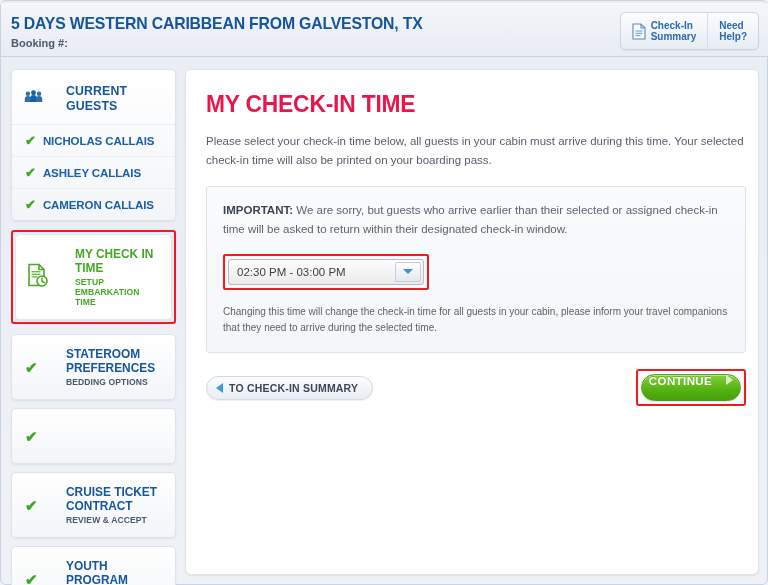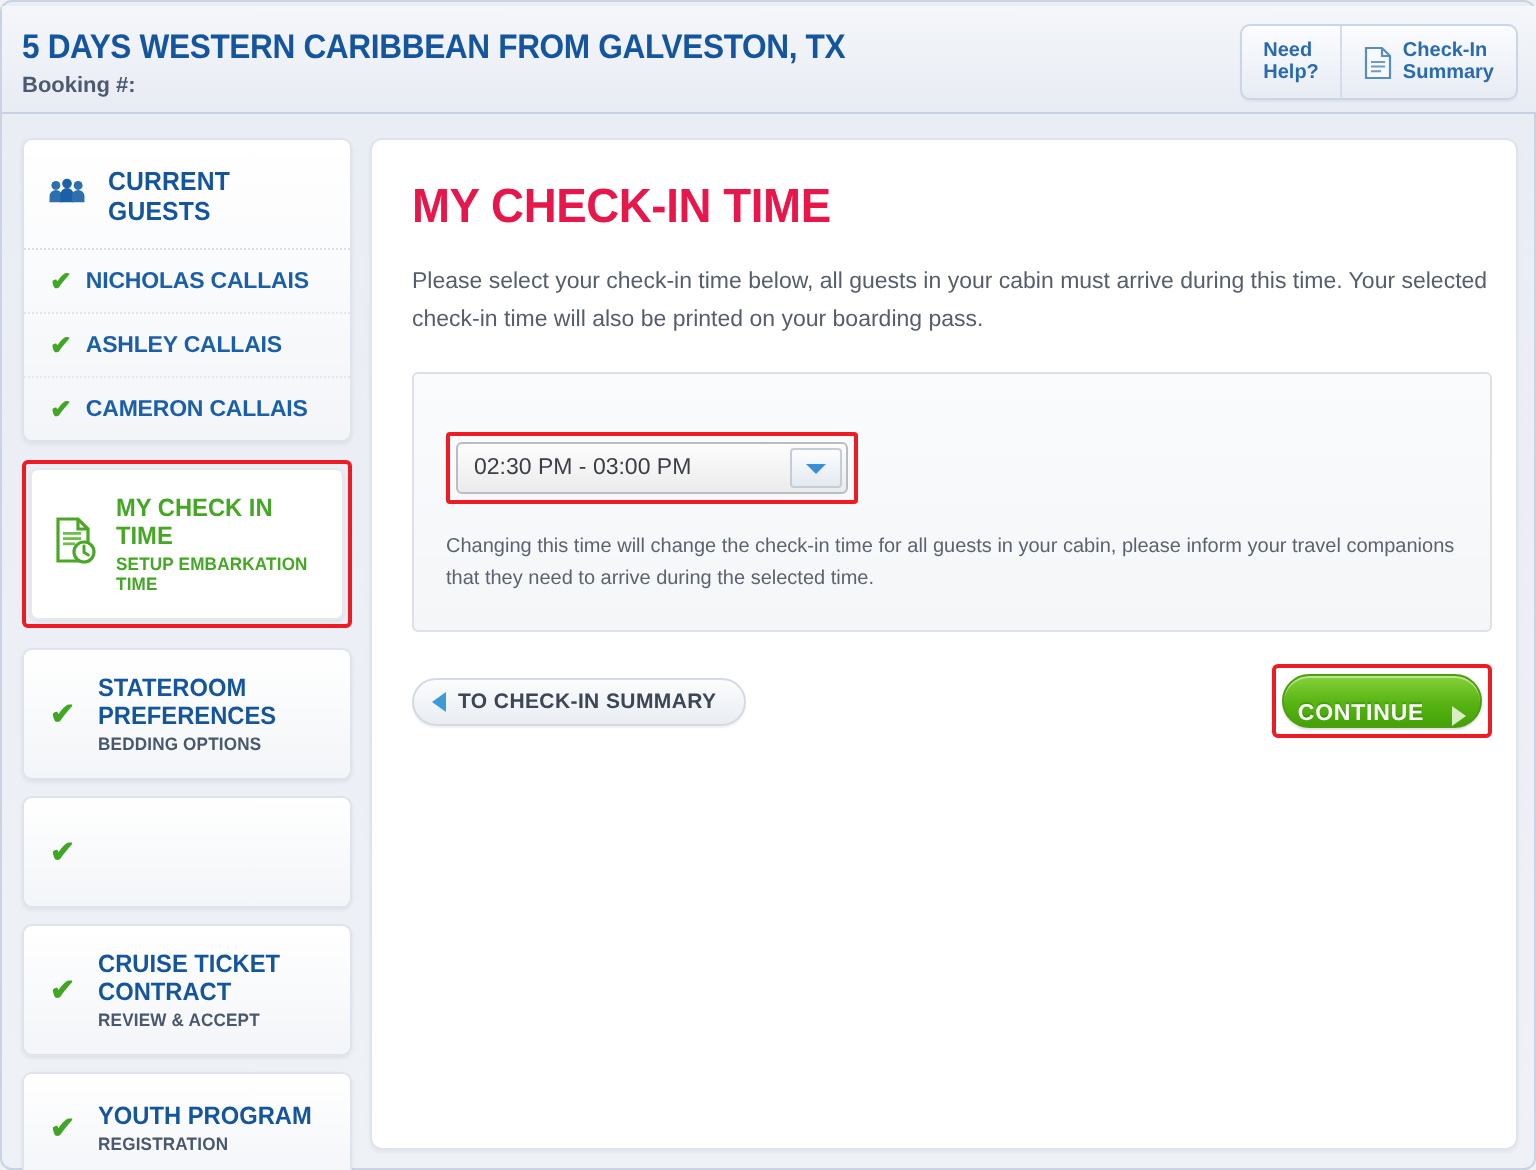--- a/index.html
+++ b/index.html
@@ -89,21 +89,21 @@
     box-shadow: 0 1px 2px rgba(0,0,0,0.07);
     margin-bottom: 8px;
     overflow: hidden;
   }
 
   
   #guests-card { margin-bottom: 9px; }
   #guests-head {
     display: flex;
     align-items: center;
-    gap: 11px;
+    gap: 23px;
     padding: 13px 12px 11px 12px;
     border-bottom: 1px dotted #d9dfe8;
   }
   #guests-head .ttl {
     font-family: "Liberation Sans Narrow","Liberation Sans", sans-serif;
     font-size: 13px;
     font-weight: bold;
     color: #14559e;
     letter-spacing: 0.1px;
     transform: scaleX(0.95);
@@ -129,21 +129,21 @@
     font-size: 13px;
     font-weight: bold;
     line-height: 1;
   }
 
   
   .nav-item {
     position: relative;
     display: flex;
     align-items: center;
-    gap: 9px;
+    gap: 26px;
     padding: 12px 8px 12px 11px;
     min-height: 56px;
     cursor: pointer;
   }
   .nav-item .txt { line-height: 1.12; }
   .nav-item .t1 {
     font-family: "Liberation Sans Narrow","Liberation Sans", sans-serif;
     font-size: 12.5px;
     font-weight: bold;
     color: #14559e;
@@ -312,21 +312,21 @@
     border-right: 7px solid #3b9ad8;
   }
 
   #continue-wrap {
     border: 2px solid #ee1b23;
     border-radius: 3px;
     padding: 3px;
   }
   #continue-btn {
     display: flex;
-    align-items: flex-end;
+    align-items: flex-start;
     justify-content: center;
     gap: 14px;
     width: 100px;
     height: 27px;
     background: linear-gradient(180deg,#86d13a 0%, #58b514 52%, #44a208 100%);
     border: 1px solid #4e9e13;
     border-radius: 14px;
     box-shadow: inset 0 1px 0 rgba(255,255,255,0.45), 0 1px 1px rgba(0,0,0,0.12);
     cursor: pointer;
   }
@@ -351,36 +351,36 @@
 <div id="page-frame">
 
   <div id="header">
 
     <div id="title-block">
       <div id="cruise-title">5 DAYS WESTERN CARIBBEAN FROM GALVESTON, TX</div>
       <div id="booking-line">Booking #:</div>
     </div>
 
     <div id="header-actions">
-
-      <div class="hdr-btn">
-        <span class="lbl">Need
-Help?</span>
-      </div>
 
       <div class="hdr-btn">
         <span class="doc-ico">
           <svg viewBox="0 0 14 17" width="14" height="17">
             <path d="M1 1 h8 l4 4 v11 h-12 z" fill="#f7fafd" stroke="#5a8cc0" stroke-width="1.1"></path>
             <path d="M9 1 v4 h4" fill="none" stroke="#5a8cc0" stroke-width="1.1"></path>
             <path d="M3.5 8 h7 M3.5 10.3 h7 M3.5 12.6 h5" stroke="#6e9ac9" stroke-width="1"></path>
           </svg>
         </span>
         <span class="lbl">Check-In
 Summary</span>
+      </div>
+
+      <div class="hdr-btn">
+        <span class="lbl">Need
+Help?</span>
       </div>
 
     </div>
   </div>
 
   <div id="sidebar">
 
     <div class="side-card" id="guests-card">
       <div id="guests-head">
         <span>
@@ -461,20 +461,23 @@
   </div>
 
   <div id="main-panel">
 
     <div id="main-title">MY CHECK-IN TIME</div>
 
     <div id="intro-text">Please select your check-in time below, all guests in your cabin must arrive during this time.   Your selected check-in time will also be printed on your boarding pass.</div>
 
     <div id="info-box">
 
+      <div id="important-text">
+        <b>IMPORTANT:</b><span> We are sorry, but guests who arrive earlier than their selected or assigned check-in time will be asked to return within their designated check-in window.</span>
+      </div>
 
       <div id="select-wrap">
         <div id="time-select">
           <span class="val">02:30 PM - 03:00 PM</span>
           <span id="select-arrow">
             <span class="tri-down"></span>
           </span>
         </div>
       </div>
 

